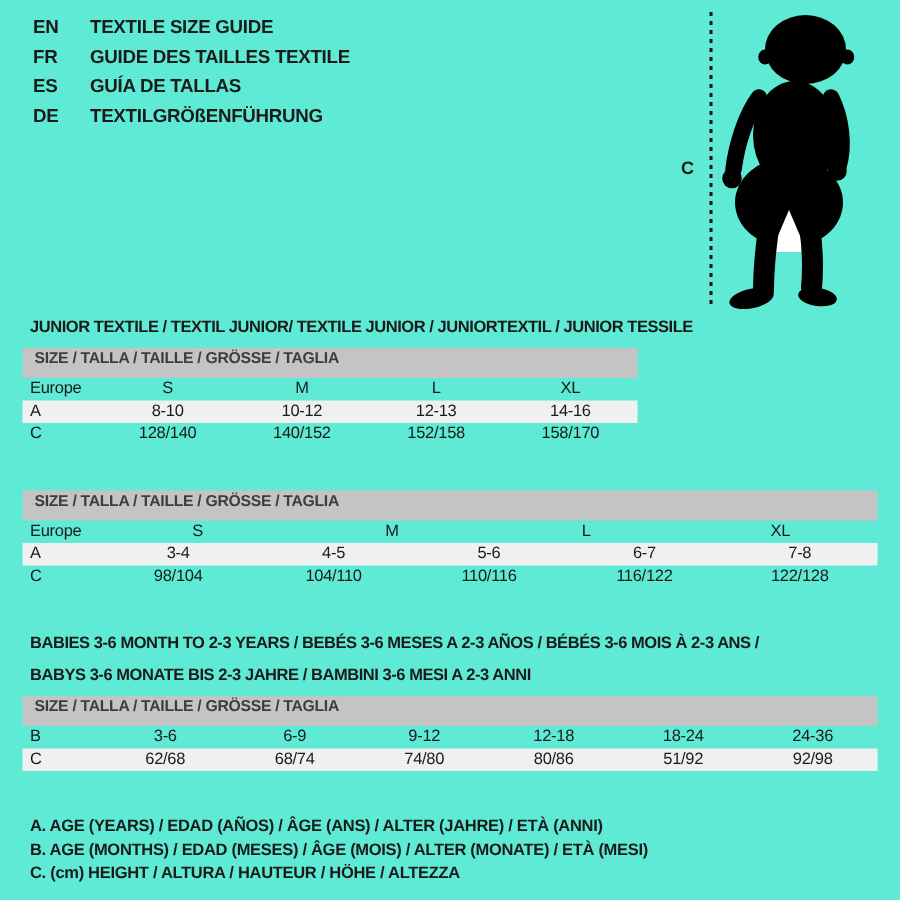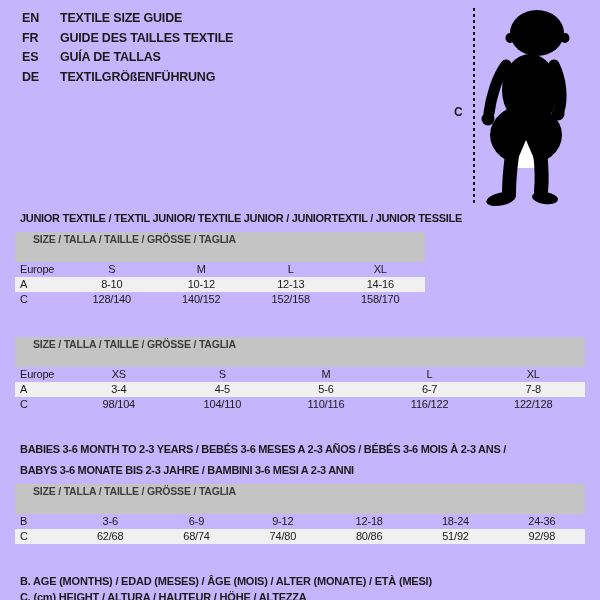--- a/index.html
+++ b/index.html
@@ -1,18 +1,18 @@
 <!DOCTYPE html>
 <html><head>
 <meta charset="utf-8">
 <style>
   * { margin:0; padding:0; box-sizing:border-box; }
   html,body { background:#fff; }
   .page {
-    position:relative; width:600px; height:600px; background:#c4b5fd; overflow:hidden;
+    position:relative; width:600px; height:600px; background:#5eead4; overflow:hidden;
     font-family:"Liberation Sans","DejaVu Sans",sans-serif; color:var(--text,#1a1a1a);
   }
 
   
   .lang-list { position:absolute; top:9px; left:22px; }
   .lang-row { display:flex; line-height:19.5px; }
   .lang-code { width:38px; font-weight:bold; font-size:12.5px; letter-spacing:-0.2px; }
   .lang-title { font-weight:bold; font-size:12.5px; letter-spacing:-0.2px; }
 
   
@@ -26,22 +26,22 @@
 
   
   .content { position:absolute; top:211px; left:15px; width:570px; }
   .section { margin-bottom:30px; }
   .sec-title { font-weight:bold; font-size:11px; line-height:14px; letter-spacing:-0.3px; padding-left:5px; margin-bottom:7px; }
   .sec-title .sub { font-size:8px; position:relative; top:2px; }
   .size-table { width:570px; }
   .section.sec-0 .size-table { width:410px; }
   .tbl-header {
     background:var(--header-bg,#c4c4c4); color:var(--header-text,#3d3d3d);
-    height:30px; line-height:15px; font-size:10.5px; font-weight:bold;
-    letter-spacing:-0.2px; padding-left:18px;
+    height:20px; line-height:15px; font-size:10.5px; font-weight:bold;
+    letter-spacing:-0.2px; padding-left:8px;
   }
   .tbl-row { display:flex; height:15px; line-height:15px; font-size:11px; letter-spacing:-0.2px; }
   .tbl-row.shaded { background:var(--stripe,#f0f0f0); }
   .row-label { width:52px; padding-left:5px; }
   .row-cell { flex:1; text-align:center; }
 
   
   .notes { margin-top:26px; padding-left:5px; }
   .note-line { font-weight:bold; font-size:11px; line-height:15.5px; letter-spacing:-0.2px; }
 </style>
@@ -127,21 +127,20 @@
               <div class="row-cell">152/158</div>
               <div class="row-cell">158/170</div>
             </div>
           </div>
         </div>
         <div class="section sec-1">
           <div class="size-table">
             <div class="tbl-header">SIZE / TALLA / TAILLE / GRÖSSE / TAGLIA</div>
             <div class="tbl-row">
               <div class="row-label">Europe</div>
-              <div class="row-cell">XS</div>
               <div class="row-cell">S</div>
               <div class="row-cell">M</div>
               <div class="row-cell">L</div>
               <div class="row-cell">XL</div>
             </div>
             <div class="tbl-row shaded">
               <div class="row-label">A</div>
               <div class="row-cell">3-4</div>
               <div class="row-cell">4-5</div>
               <div class="row-cell">5-6</div>
@@ -178,18 +177,19 @@
               <div class="row-cell">68/74</div>
               <div class="row-cell">74/80</div>
               <div class="row-cell">80/86</div>
               <div class="row-cell">51/92</div>
               <div class="row-cell">92/98</div>
             </div>
           </div>
         </div>
       </div>
     <div class="notes" id="notes">
+        <div class="note-line">A. AGE (YEARS) / EDAD (AÑOS) / ÂGE (ANS) / ALTER (JAHRE) / ETÀ (ANNI)</div>
         <div class="note-line">B. AGE (MONTHS) / EDAD (MESES) / ÂGE (MOIS) / ALTER (MONATE) / ETÀ (MESI)</div>
         <div class="note-line">C. (cm) HEIGHT / ALTURA / HAUTEUR / HÖHE / ALTEZZA</div>
       </div>
   </div>
 
 </div>
 
 </body></html>

